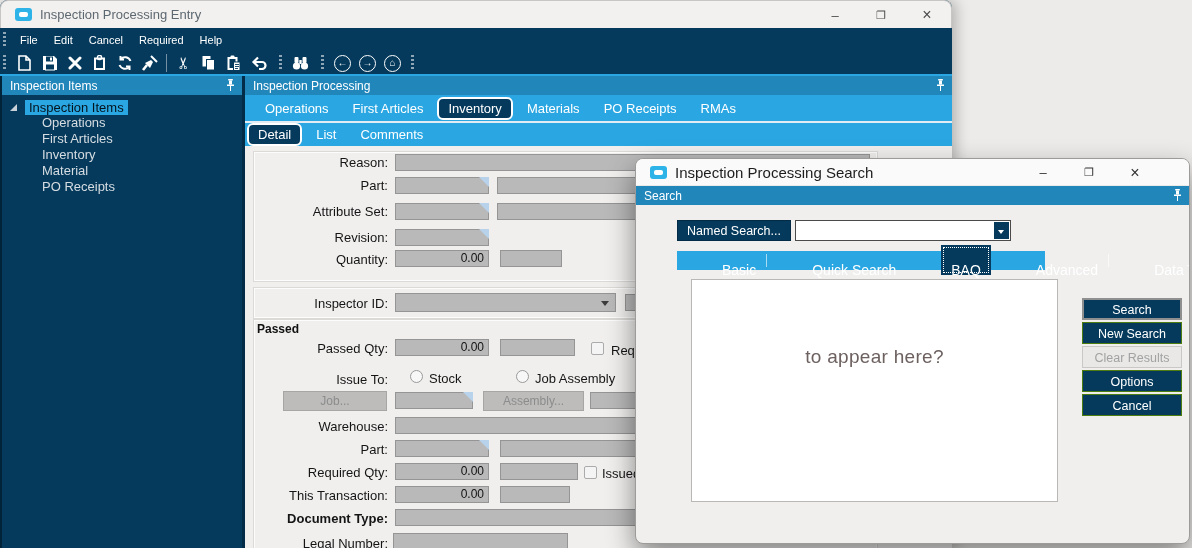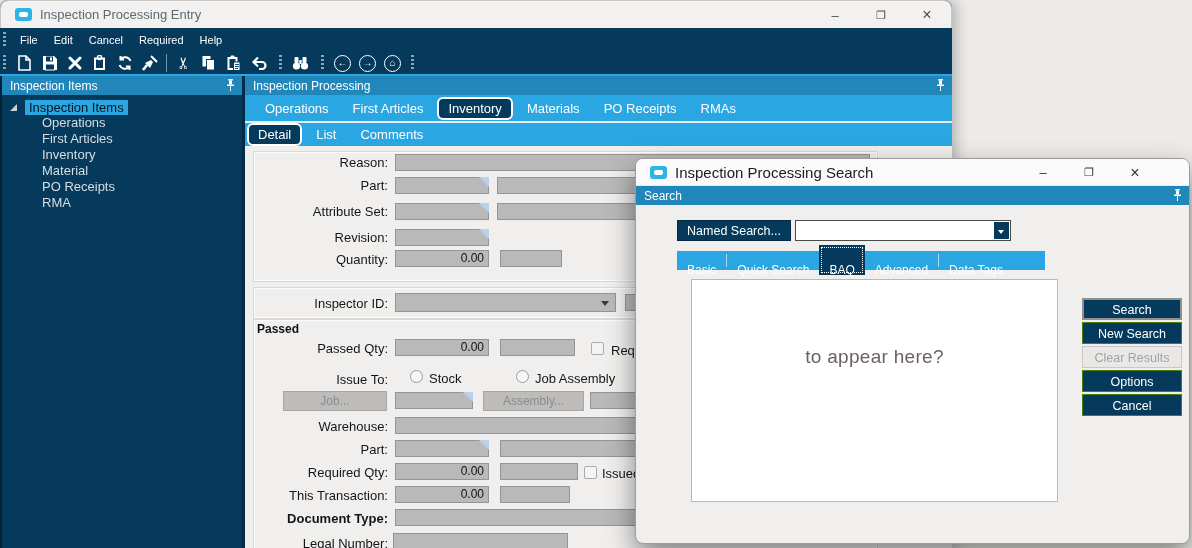--- a/index.html
+++ b/index.html
@@ -77,21 +77,21 @@
   .dlg-ctrls{position:absolute;left:396px;top:0;width:114px;height:27px;display:flex;align-items:center;justify-content:space-between;}
   .dlg-ctrls span{width:22px;text-align:center;font-size:13px;color:#333;}
   .dlg-header{position:absolute;left:0;top:27px;width:100%;}
   .dlg-content{position:absolute;left:0;top:46px;right:0;bottom:0;}
   .nbtn{position:absolute;left:41px;top:15px;width:114px;height:21px;background:#053a5c;color:#fff;font-size:12.5px;
     text-align:center;line-height:21px;border:1px solid #032b45;}
   .dcombo{position:absolute;left:159px;top:15px;width:216px;height:21px;background:#fff;border:1px solid #4a4a4a;}
   .dcombo .dd{position:absolute;right:1px;top:1px;bottom:1px;width:16px;background:#053a5c;border-left:1px solid #fff;}
   .dcombo .dd::after{content:"";position:absolute;left:4px;top:8px;border-top:4px solid #fff;border-left:3.5px solid transparent;border-right:3.5px solid transparent;}
   .dtabs{position:absolute;left:41px;top:46px;width:368px;height:19px;background:#2aa7e2;display:flex;align-items:center;}
-  .dtab{color:#fff;font-size:12px;padding:15px 10px;height:19px;line-height:19px;cursor:default;white-space:nowrap;}
+  .dtab{color:#fff;font-size:14px;padding:15px 10px;height:19px;line-height:19px;cursor:default;white-space:nowrap;margin-left:35px;}
   .dtab-sep{width:1px;height:13px;background:rgba(255,255,255,.6);flex:none;}
   .dtab-sel{background:#053a5c;outline:1px dotted #fff;outline-offset:-3px;height:21px;line-height:21px;margin-top:-1px;}
   .dpanel{position:absolute;left:55px;top:74px;width:367px;height:223px;background:#fff;border:1px solid #b9b8b6;}
   .dmsg{margin-top:62px;text-align:center;font-size:19px;line-height:1.55;color:#6d6160;letter-spacing:.3px;}
   .dbtns{position:absolute;left:446px;top:93px;width:100px;}
   .dbtn{width:100px;height:22px;margin-bottom:2px;background:#053a5c;color:#fff;font-size:12.5px;text-align:center;
     line-height:22px;border:1px solid #4d7c0f;cursor:default;}
   .dbtn.focus{border:2px solid #8f8f8f;line-height:20px;}
   .dbtn.disabled{background:#e9e8e7;color:#a2a2a2;border:1px solid #c9c8c6;}
 </style>
@@ -230,21 +230,20 @@
       <div class="tree">
         <div class="tree-root-row">
           <span class="tri"></span>
           <span class="tree-root-label">Inspection Items</span>
         </div>
         <div class="tree-item">Operations</div>
         <div class="tree-item">First Articles</div>
         <div class="tree-item">Inventory</div>
         <div class="tree-item">Material</div>
         <div class="tree-item">PO Receipts</div>
-        <div class="tree-item">RMA</div>
       </div>
     </div>
 
     <div class="splitter"></div>
 
     <div class="main-panel">
       <div class="panel-header">
         <span>Inspection Processing</span>
         <span class="pin">
           <svg width="9" height="13" viewBox="0 0 9 13">

